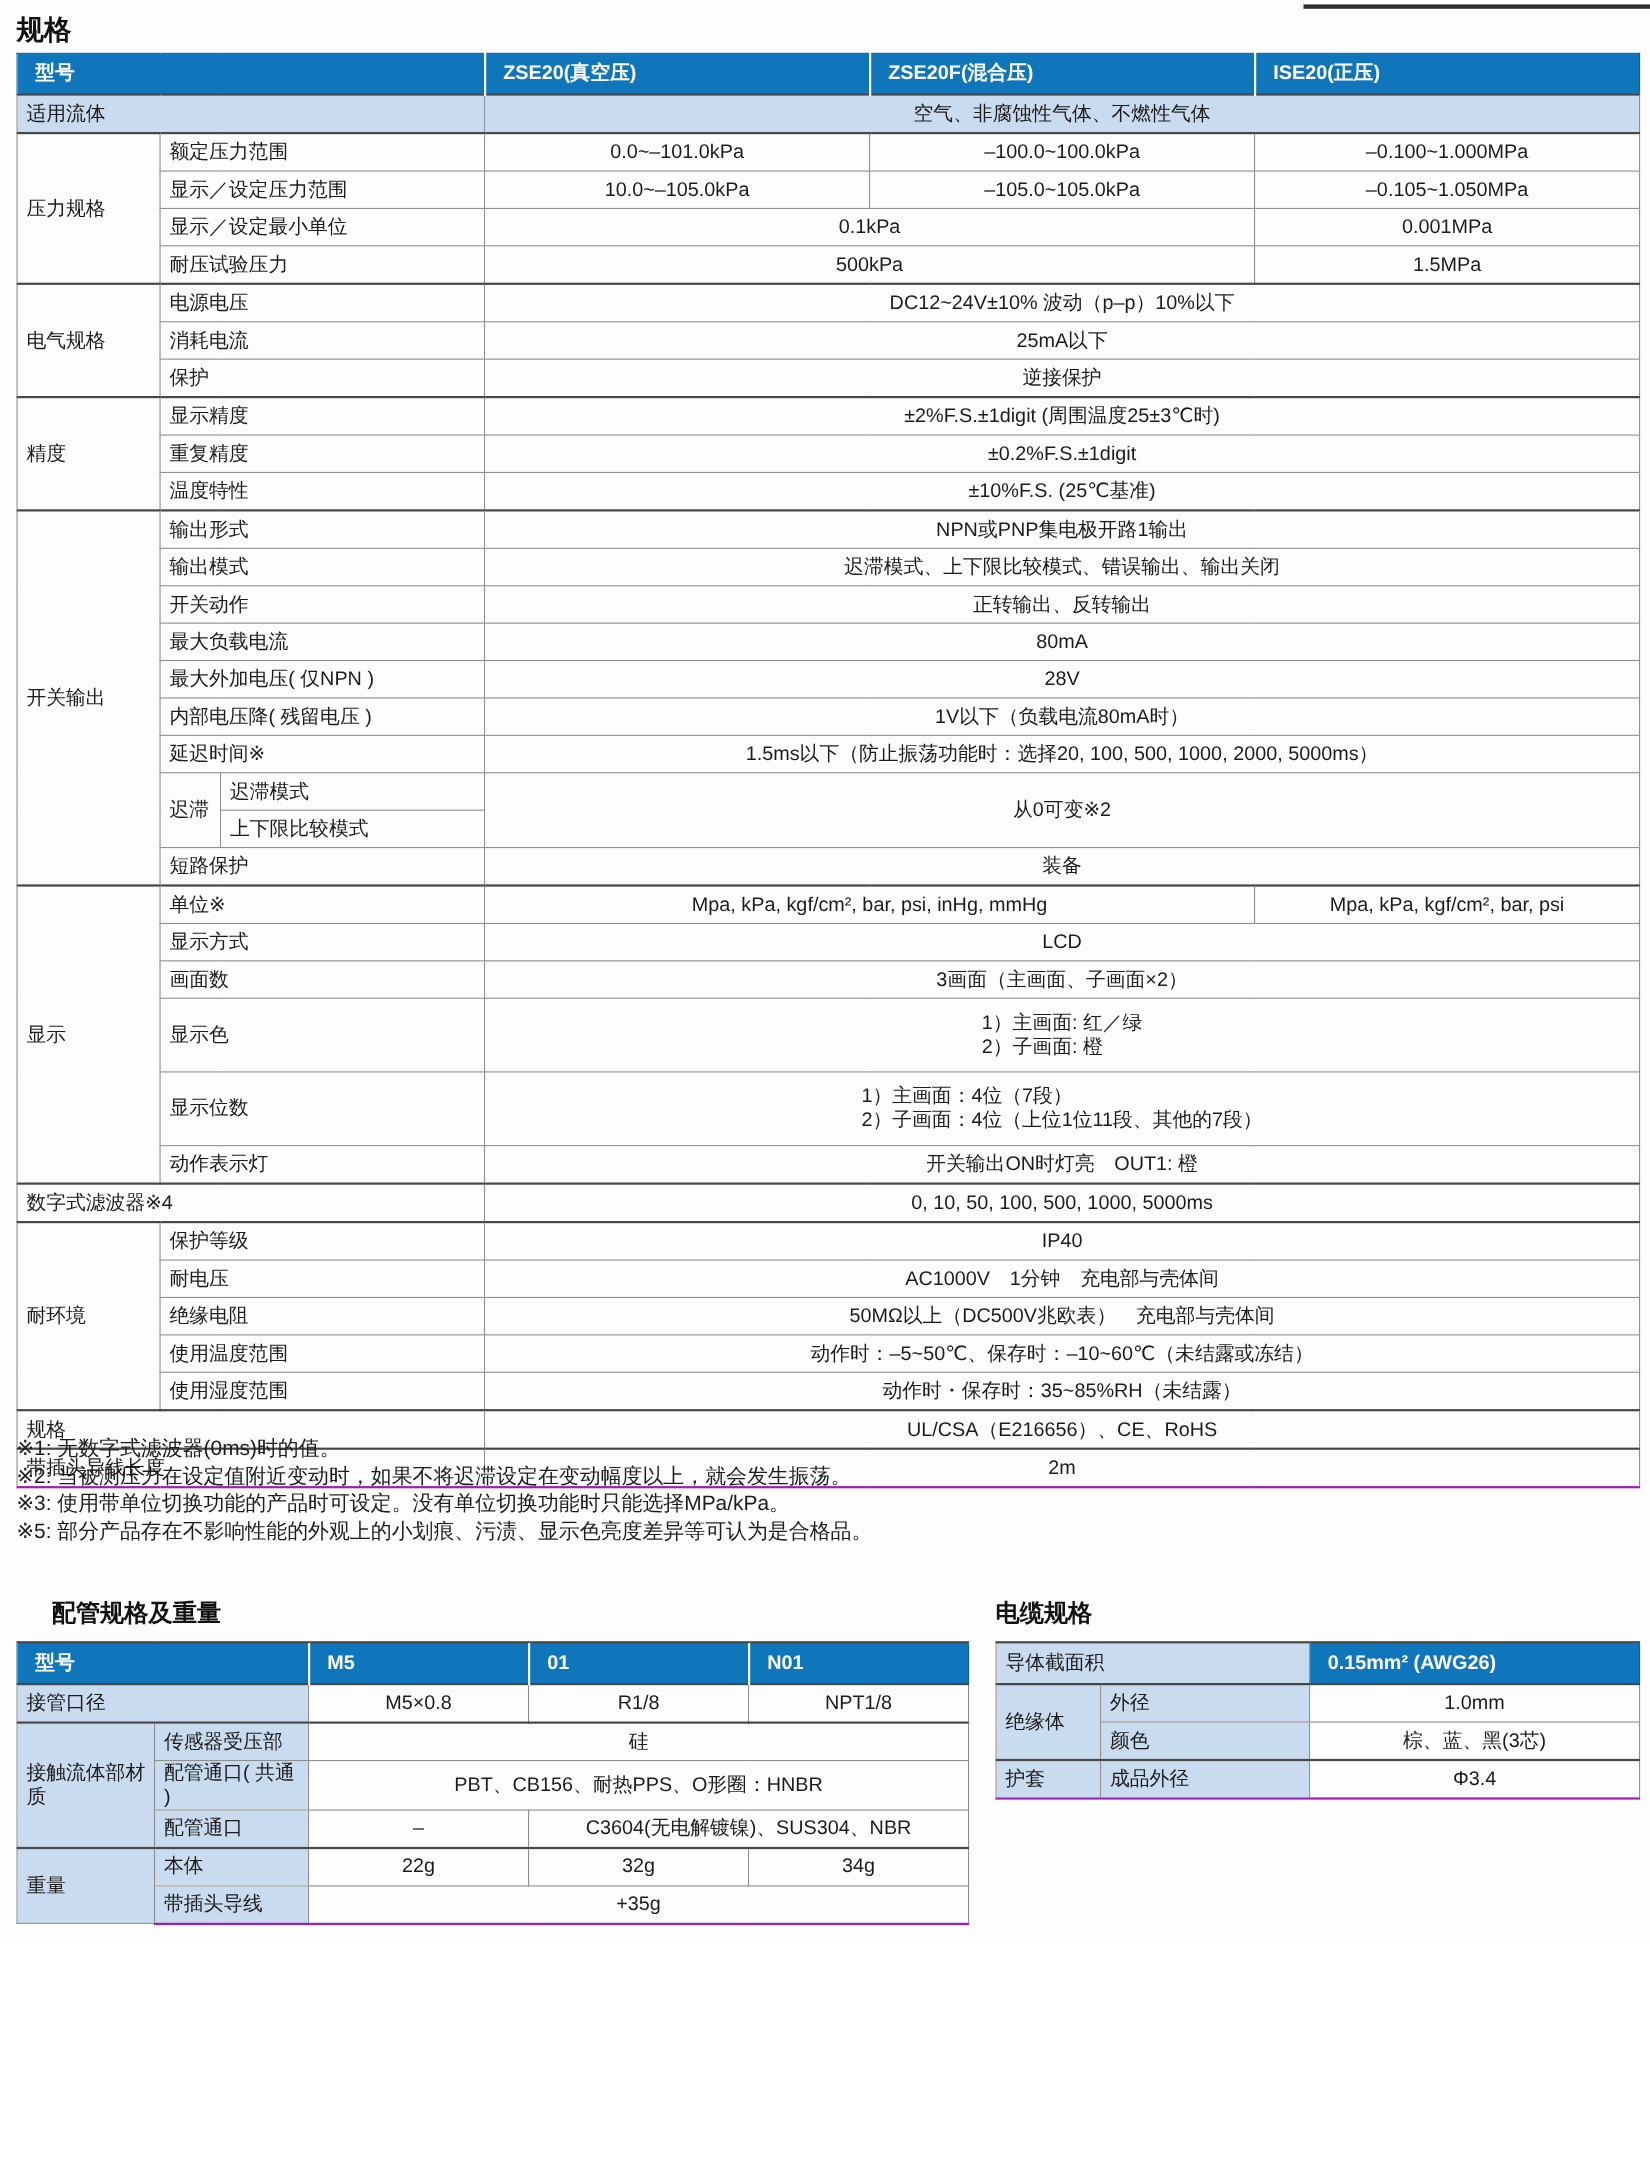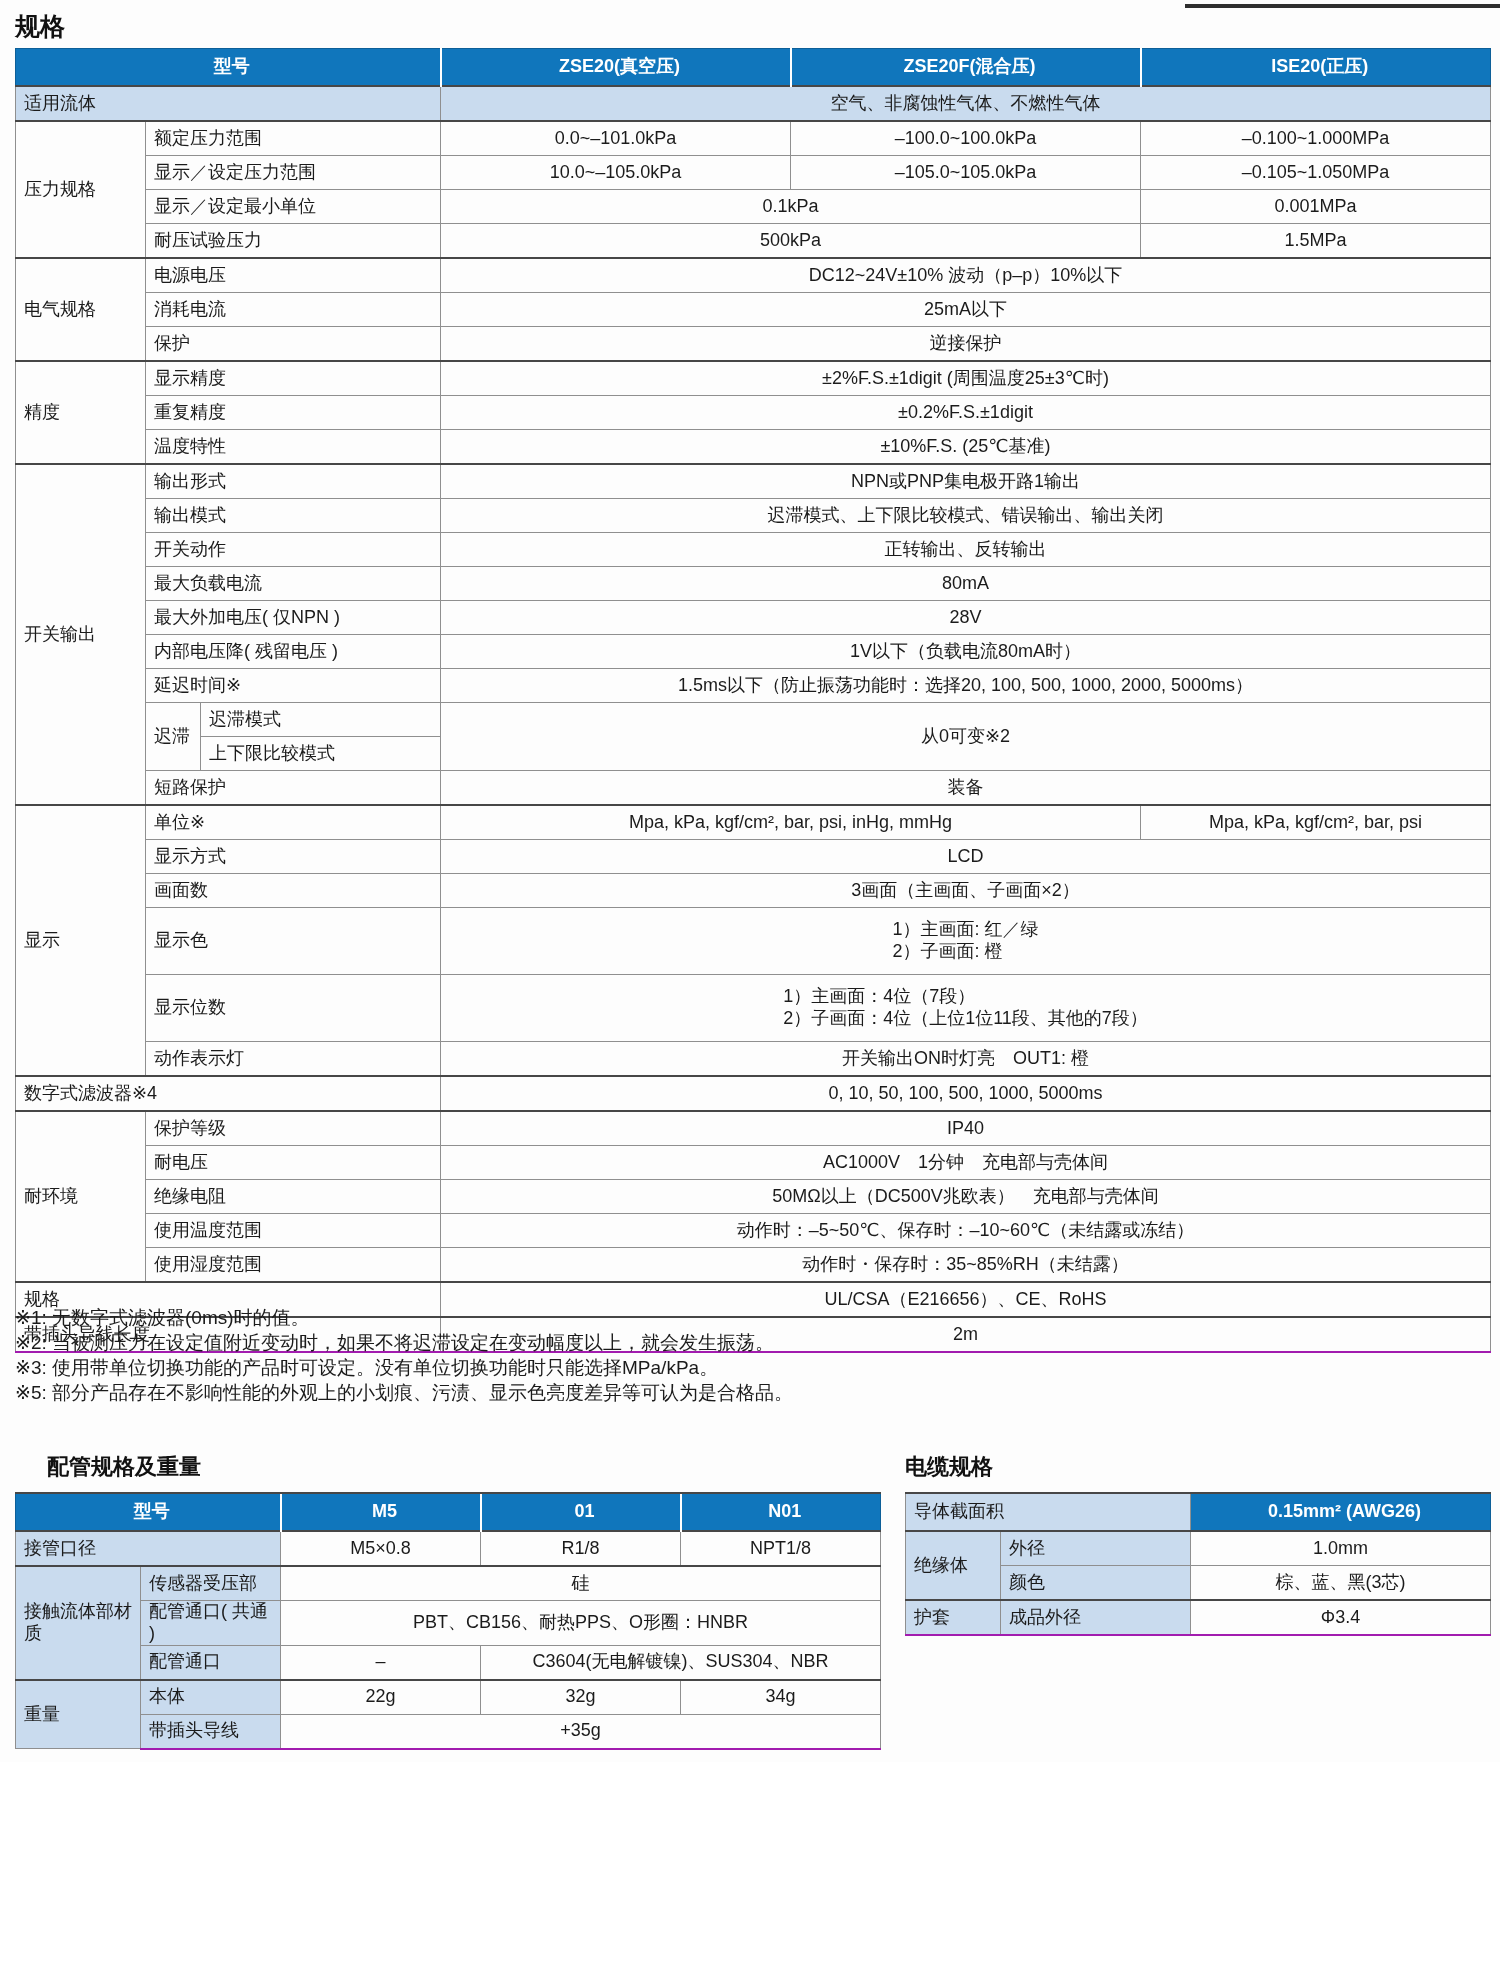--- a/index.html
+++ b/index.html
@@ -7,21 +7,21 @@
         font-family:"Liberation Sans","DejaVu Sans",sans-serif;color:#1b1b1b;}
   .title{position:absolute;font-weight:bold;color:#111;}
   #main-title{left:15px;top:10px;font-size:25px;}
   #piping-title{left:15px;top:1452px;font-size:22px;margin-left:32px;}
   #cable-title{left:905px;top:1452px;font-size:22px;}
   #top-rule{position:absolute;left:1185px;top:4px;width:315px;height:4px;background:#2e2e2e;}
 
   table{border-collapse:collapse;table-layout:fixed;}
   td{border:1px solid #8f8f8f;font-size:18px;color:#1b1b1b;padding:0 8px;
      height:33px;line-height:1.22;vertical-align:middle;overflow:hidden;}
-  .hd{background:#1076bc;color:#ffffff;font-weight:bold;text-align:center;
+  .hd{background:#1076bc;color:#ffffff;font-weight:bold;text-align:left;
       height:36px;border-color:#0d5f98;padding-left:16px;}
   .hdsep{border-left:2px solid #ffffff;}
   .lab{text-align:left;}
   .v{text-align:center;}
   .lb{background:#c9dbee;margin-left:30px;}
   tr.sec td{border-top:2px solid #474747;}
   tr.last td{border-bottom:2px solid #a21caf;}
   tr.tall td{height:66px;}
   .block{display:inline-block;text-align:left;}
 

